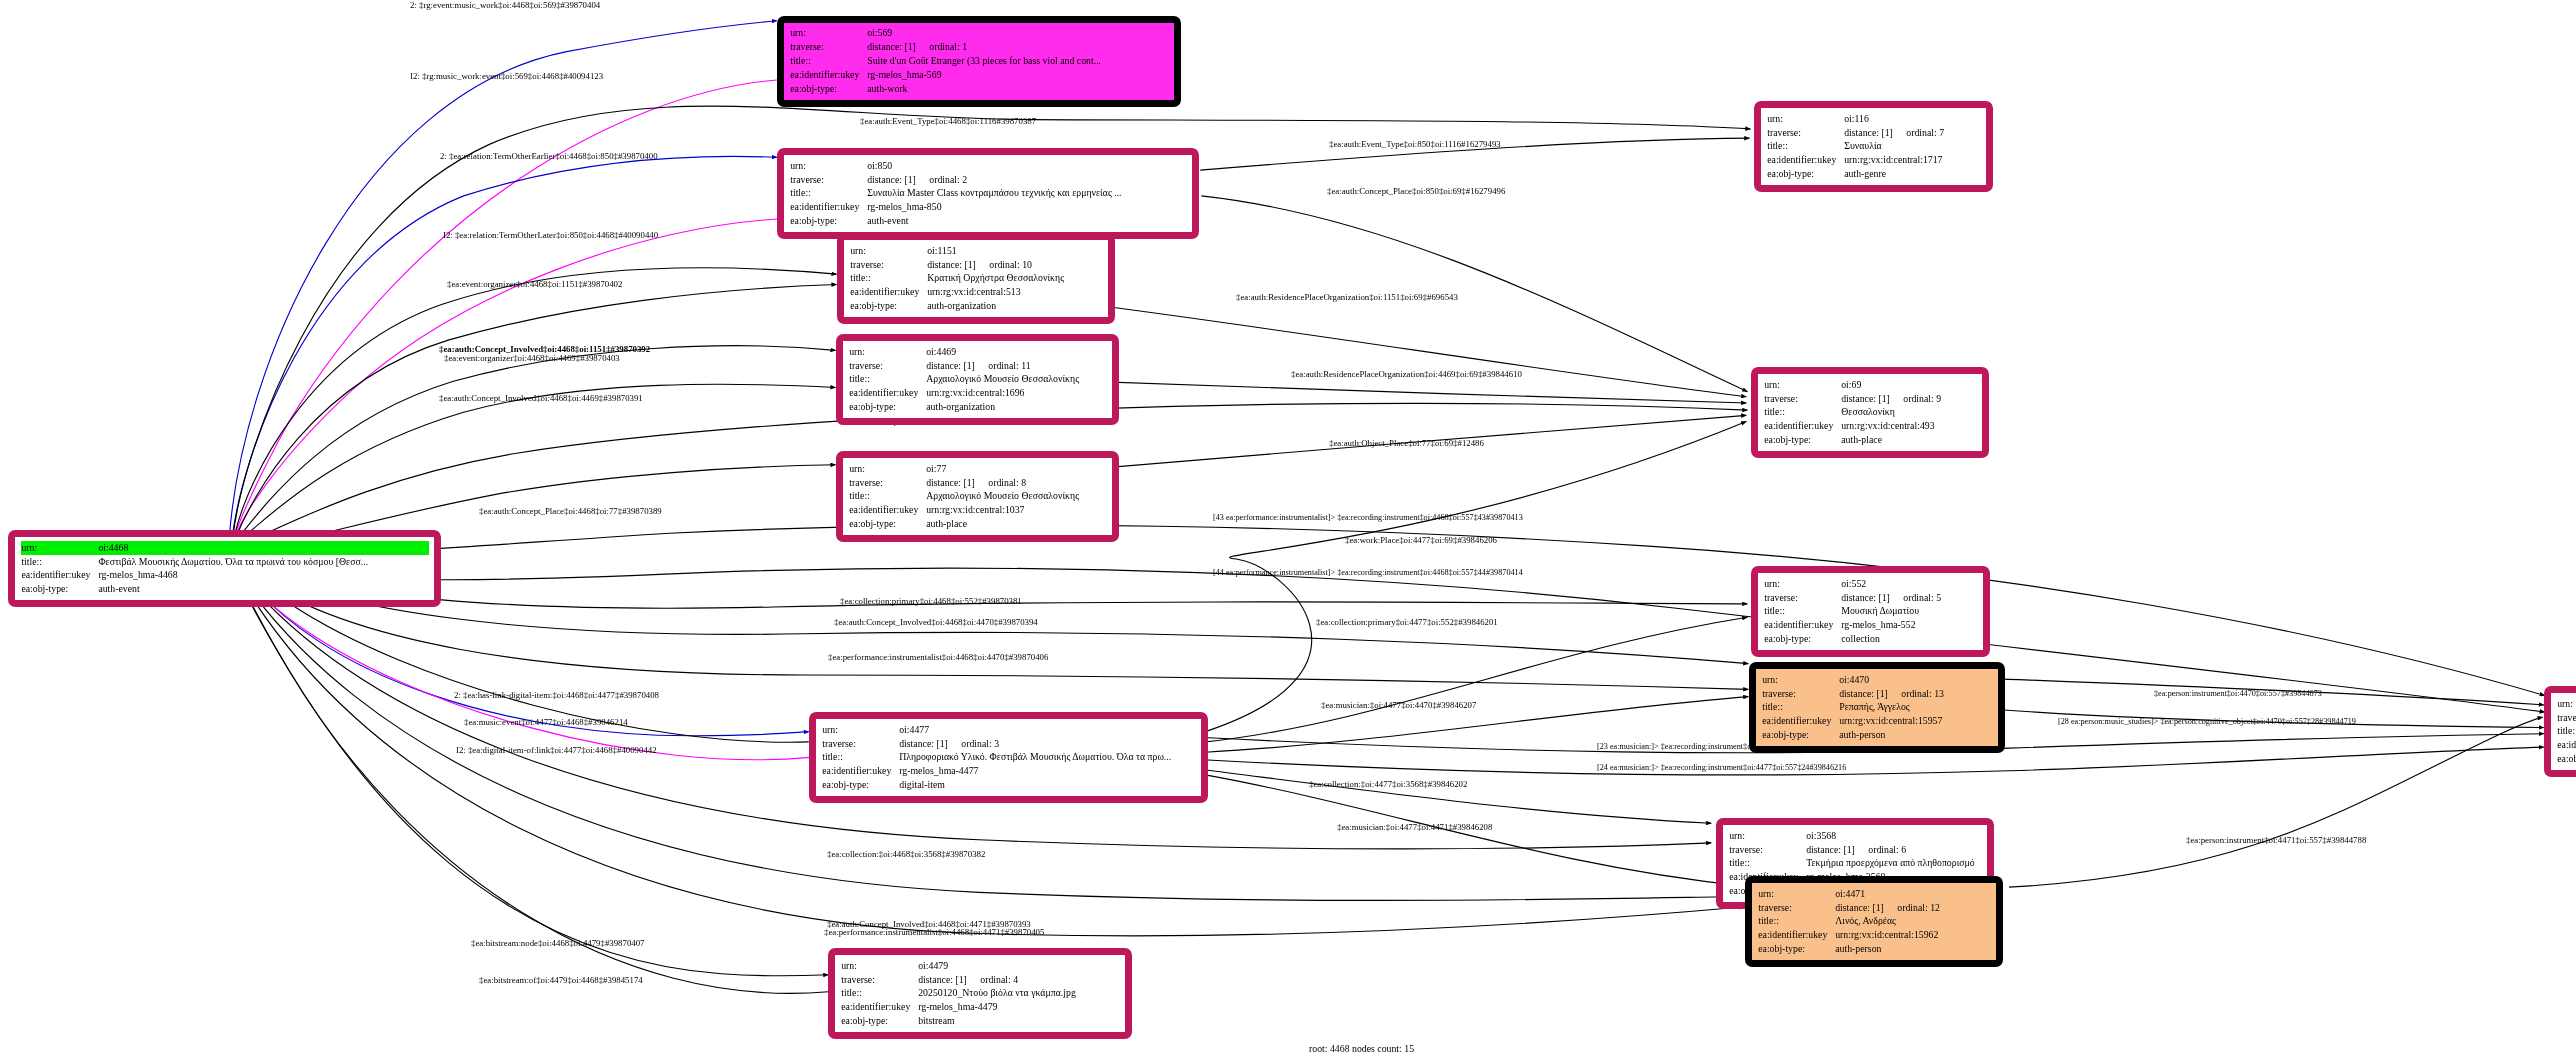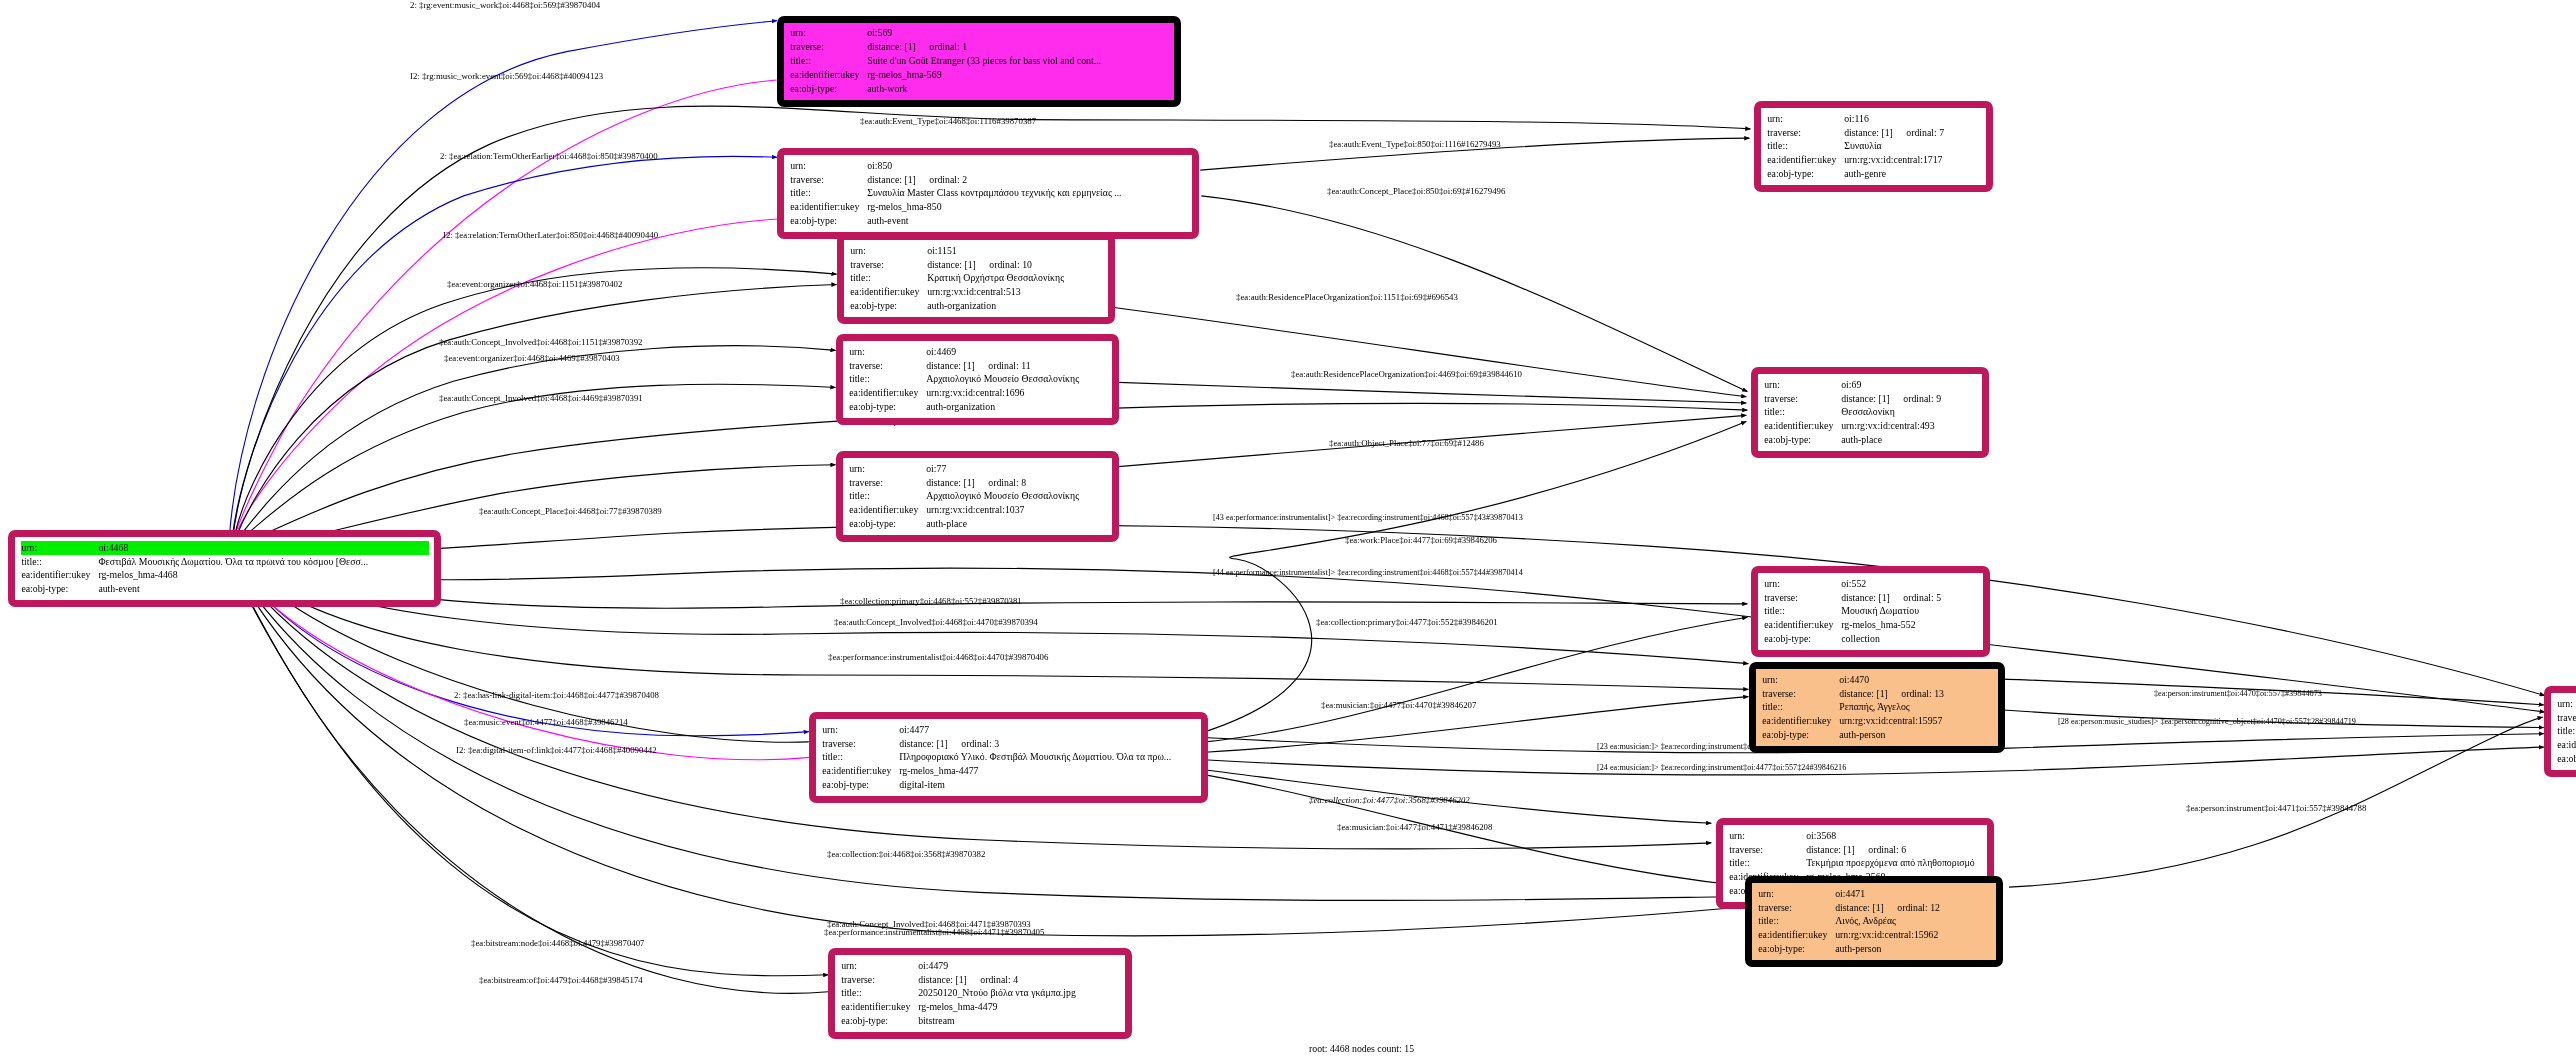--- a/index.html
+++ b/index.html
@@ -158,21 +158,21 @@
 
   <div class="elabel" style="left:410px;top:1px;">2: ‡rg:event:music_work‡oi:4468‡oi:569‡#39870404</div>
   <div class="elabel" style="left:410px;top:72px;">I2: ‡rg:music_work:event‡oi:569‡oi:4468‡#40094123</div>
   <div class="elabel" style="left:860px;top:117px;">‡ea:auth:Event_Type‡oi:4468‡oi:1116#39870387</div>
   <div class="elabel" style="left:1329px;top:140px;">‡ea:auth:Event_Type‡oi:850‡oi:1116#16279493</div>
   <div class="elabel" style="left:440px;top:152px;">2: ‡ea:relation:TermOtherEarlier‡oi:4468‡oi:850‡#39870400</div>
   <div class="elabel" style="left:1327px;top:187px;">‡ea:auth:Concept_Place‡oi:850‡oi:69‡#16279496</div>
   <div class="elabel" style="left:443px;top:231px;">I2: ‡ea:relation:TermOtherLater‡oi:850‡oi:4468‡#40090440</div>
   <div class="elabel" style="left:447px;top:280px;">‡ea:event:organizer‡oi:4468‡oi:1151‡#39870402</div>
   <div class="elabel" style="left:1236px;top:293px;">‡ea:auth:ResidencePlaceOrganization‡oi:1151‡oi:69‡#696543</div>
-  <div class="elabel" style="left:439px;top:338px;">‡ea:auth:Concept_Involved‡oi:4468‡oi:1151‡#39870392</div>
+  <div class="elabel" style="left:439px;top:345px;font-weight:bold;">‡ea:auth:Concept_Involved‡oi:4468‡oi:1151‡#39870392</div>
   <div class="elabel" style="left:444px;top:354px;">‡ea:event:organizer‡oi:4468‡oi:4469‡#39870403</div>
   <div class="elabel" style="left:1291px;top:370px;">‡ea:auth:ResidencePlaceOrganization‡oi:4469‡oi:69‡#39844610</div>
   <div class="elabel" style="left:439px;top:394px;">‡ea:auth:Concept_Involved‡oi:4468‡oi:4469‡#39870391</div>
   <div class="elabel" style="left:839px;top:417px;text-align:center;">‡ea:auth:Concept_Place‡oi:4468‡oi:69‡#39870390</div>
   <div class="elabel" style="left:1329px;top:439px;">‡ea:auth:Object_Place‡oi:77‡oi:69‡#12486</div>
   <div class="elabel" style="left:479px;top:507px;">‡ea:auth:Concept_Place‡oi:4468‡oi:77‡#39870389</div>
   <div class="elabel sm" style="left:1213px;top:514px;">[43 ea:performance:instrumentalist]&gt; ‡ea:recording:instrument‡oi:4468‡oi:557‡43#39870413</div>
   <div class="elabel" style="left:1345px;top:536px;">‡ea:work:Place‡oi:4477‡oi:69‡#39846206</div>
   <div class="elabel sm" style="left:1213px;top:569px;">[44 ea:performance:instrumentalist]&gt; ‡ea:recording:instrument‡oi:4468‡oi:557‡44#39870414</div>
   <div class="elabel" style="left:840px;top:597px;">‡ea:collection:primary‡oi:4468‡oi:552‡#39870381</div>
@@ -180,26 +180,26 @@
   <div class="elabel" style="left:834px;top:618px;">‡ea:auth:Concept_Involved‡oi:4468‡oi:4470‡#39870394</div>
   <div class="elabel" style="left:828px;top:653px;">‡ea:performance:instrumentalist‡oi:4468‡oi:4470‡#39870406</div>
   <div class="elabel" style="left:454px;top:691px;">2: ‡ea:has-link-digital-item:‡oi:4468‡oi:4477‡#39870408</div>
   <div class="elabel" style="left:1321px;top:701px;">‡ea:musician:‡oi:4477‡oi:4470‡#39846207</div>
   <div class="elabel" style="left:464px;top:718px;">‡ea:music:event‡oi:4477‡oi:4468‡#39846214</div>
   <div class="elabel" style="left:456px;top:746px;">I2: ‡ea:digital-item-of:link‡oi:4477‡oi:4468‡#40090442</div>
   <div class="elabel sm" style="left:2154px;top:690px;">‡ea:person:instrument‡oi:4470‡oi:557‡#39844673</div>
   <div class="elabel sm" style="left:2058px;top:718px;">[28 ea:person:music_studies]&gt; ‡ea:person:cognitive_object‡oi:4470‡oi:557‡28#39844719</div>
   <div class="elabel sm" style="left:1597px;top:743px;">[23 ea:musician:]&gt; ‡ea:recording:instrument‡oi:4477‡oi:557‡23#39846215</div>
   <div class="elabel sm" style="left:1597px;top:764px;">[24 ea:musician:]&gt; ‡ea:recording:instrument‡oi:4477‡oi:557‡24#39846216</div>
-  <div class="elabel" style="left:1309px;top:796px;font-style:italic;">‡ea:collection:‡oi:4477‡oi:3568‡#39846202</div>
+  <div class="elabel" style="left:1309px;top:780px;">‡ea:collection:‡oi:4477‡oi:3568‡#39846202</div>
   <div class="elabel" style="left:1337px;top:823px;">‡ea:musician:‡oi:4477‡oi:4471‡#39846208</div>
   <div class="elabel" style="left:827px;top:850px;">‡ea:collection:‡oi:4468‡oi:3568‡#39870382</div>
   <div class="elabel" style="left:824px;top:928px;">‡ea:performance:instrumentalist‡oi:4468‡oi:4471‡#39870405</div>
   <div class="elabel" style="left:827px;top:920px;">‡ea:auth:Concept_Involved‡oi:4468‡oi:4471‡#39870393</div>
-  <div class="elabel" style="left:2174px;top:804px;padding-left:12px;">‡ea:person:instrument‡oi:4471‡oi:557‡#39844788</div>
+  <div class="elabel" style="left:2174px;top:836px;padding-left:12px;">‡ea:person:instrument‡oi:4471‡oi:557‡#39844788</div>
   <div class="elabel" style="left:471px;top:939px;">‡ea:bitstream:node‡oi:4468‡oi:4479‡#39870407</div>
   <div class="elabel" style="left:479px;top:976px;">‡ea:bitstream:of‡oi:4479‡oi:4468‡#39845174</div>
 
   <div class="node root wide" style="left:8.2px;top:530px;width:433px;">
     <div class="row hl">
       <span class="k">urn:</span>
       <span class="v">oi:4468</span>
     </div>
     <div class="row">
       <span class="k">title::</span>

